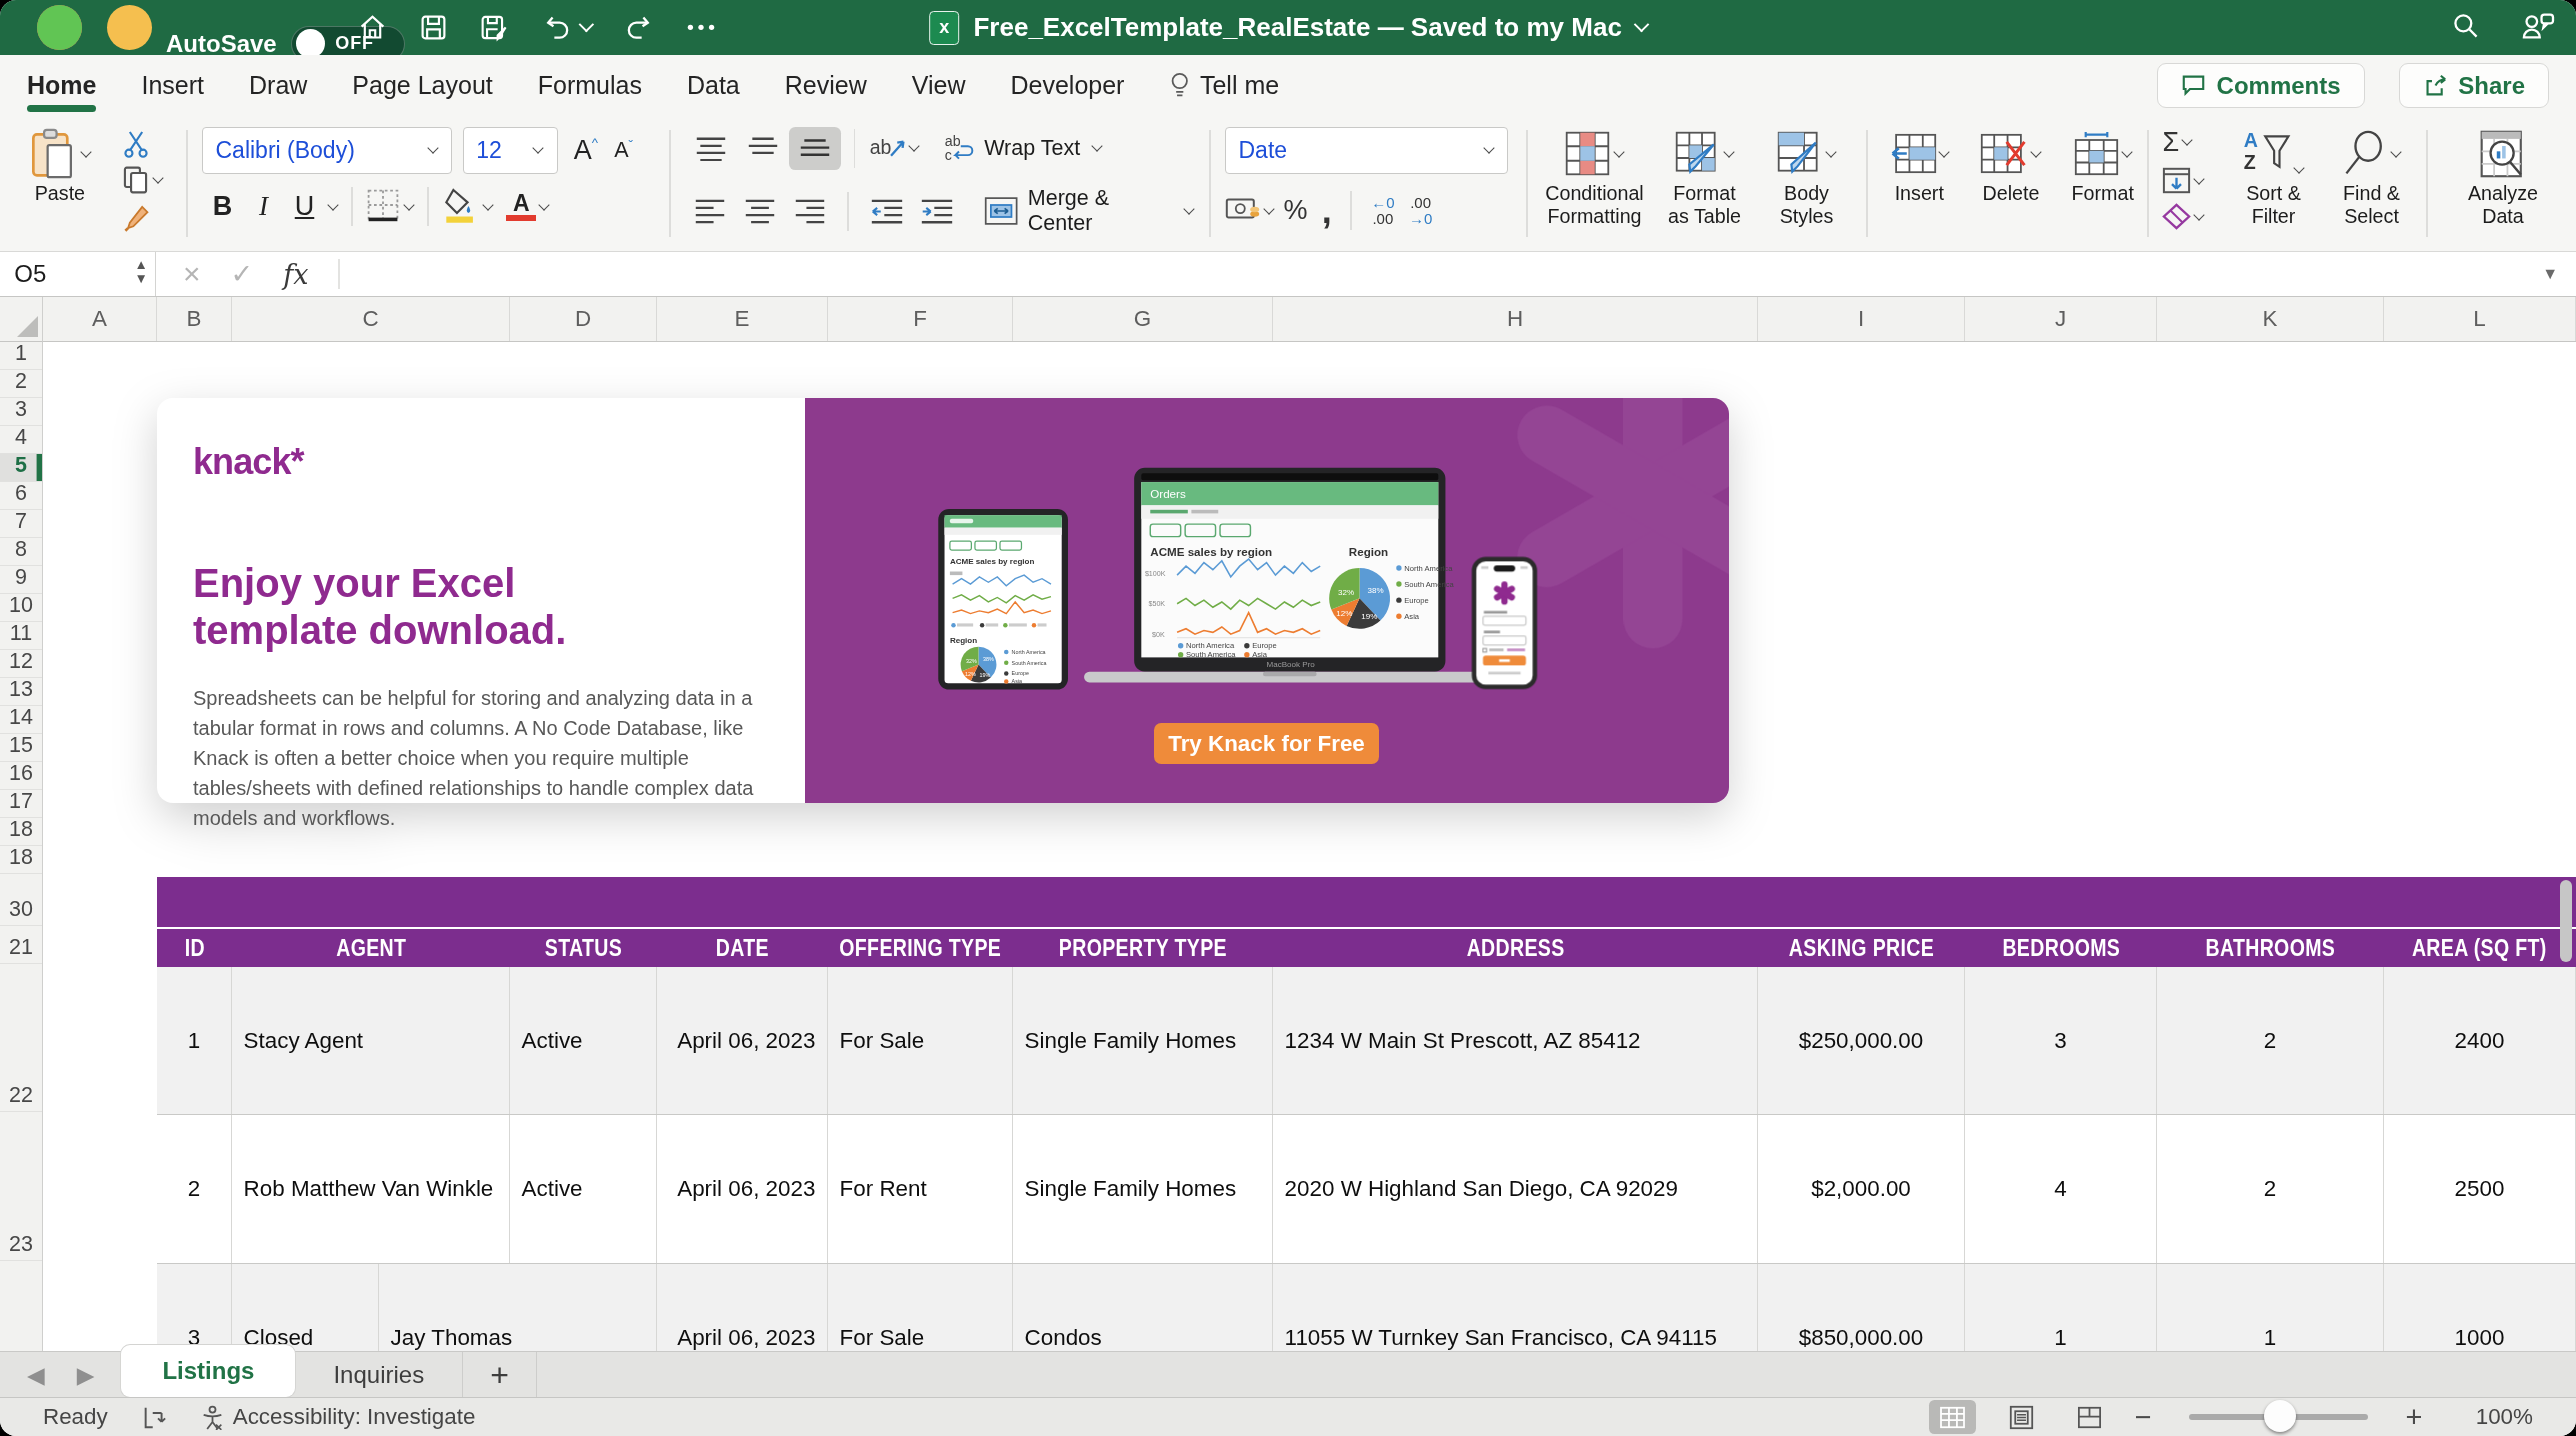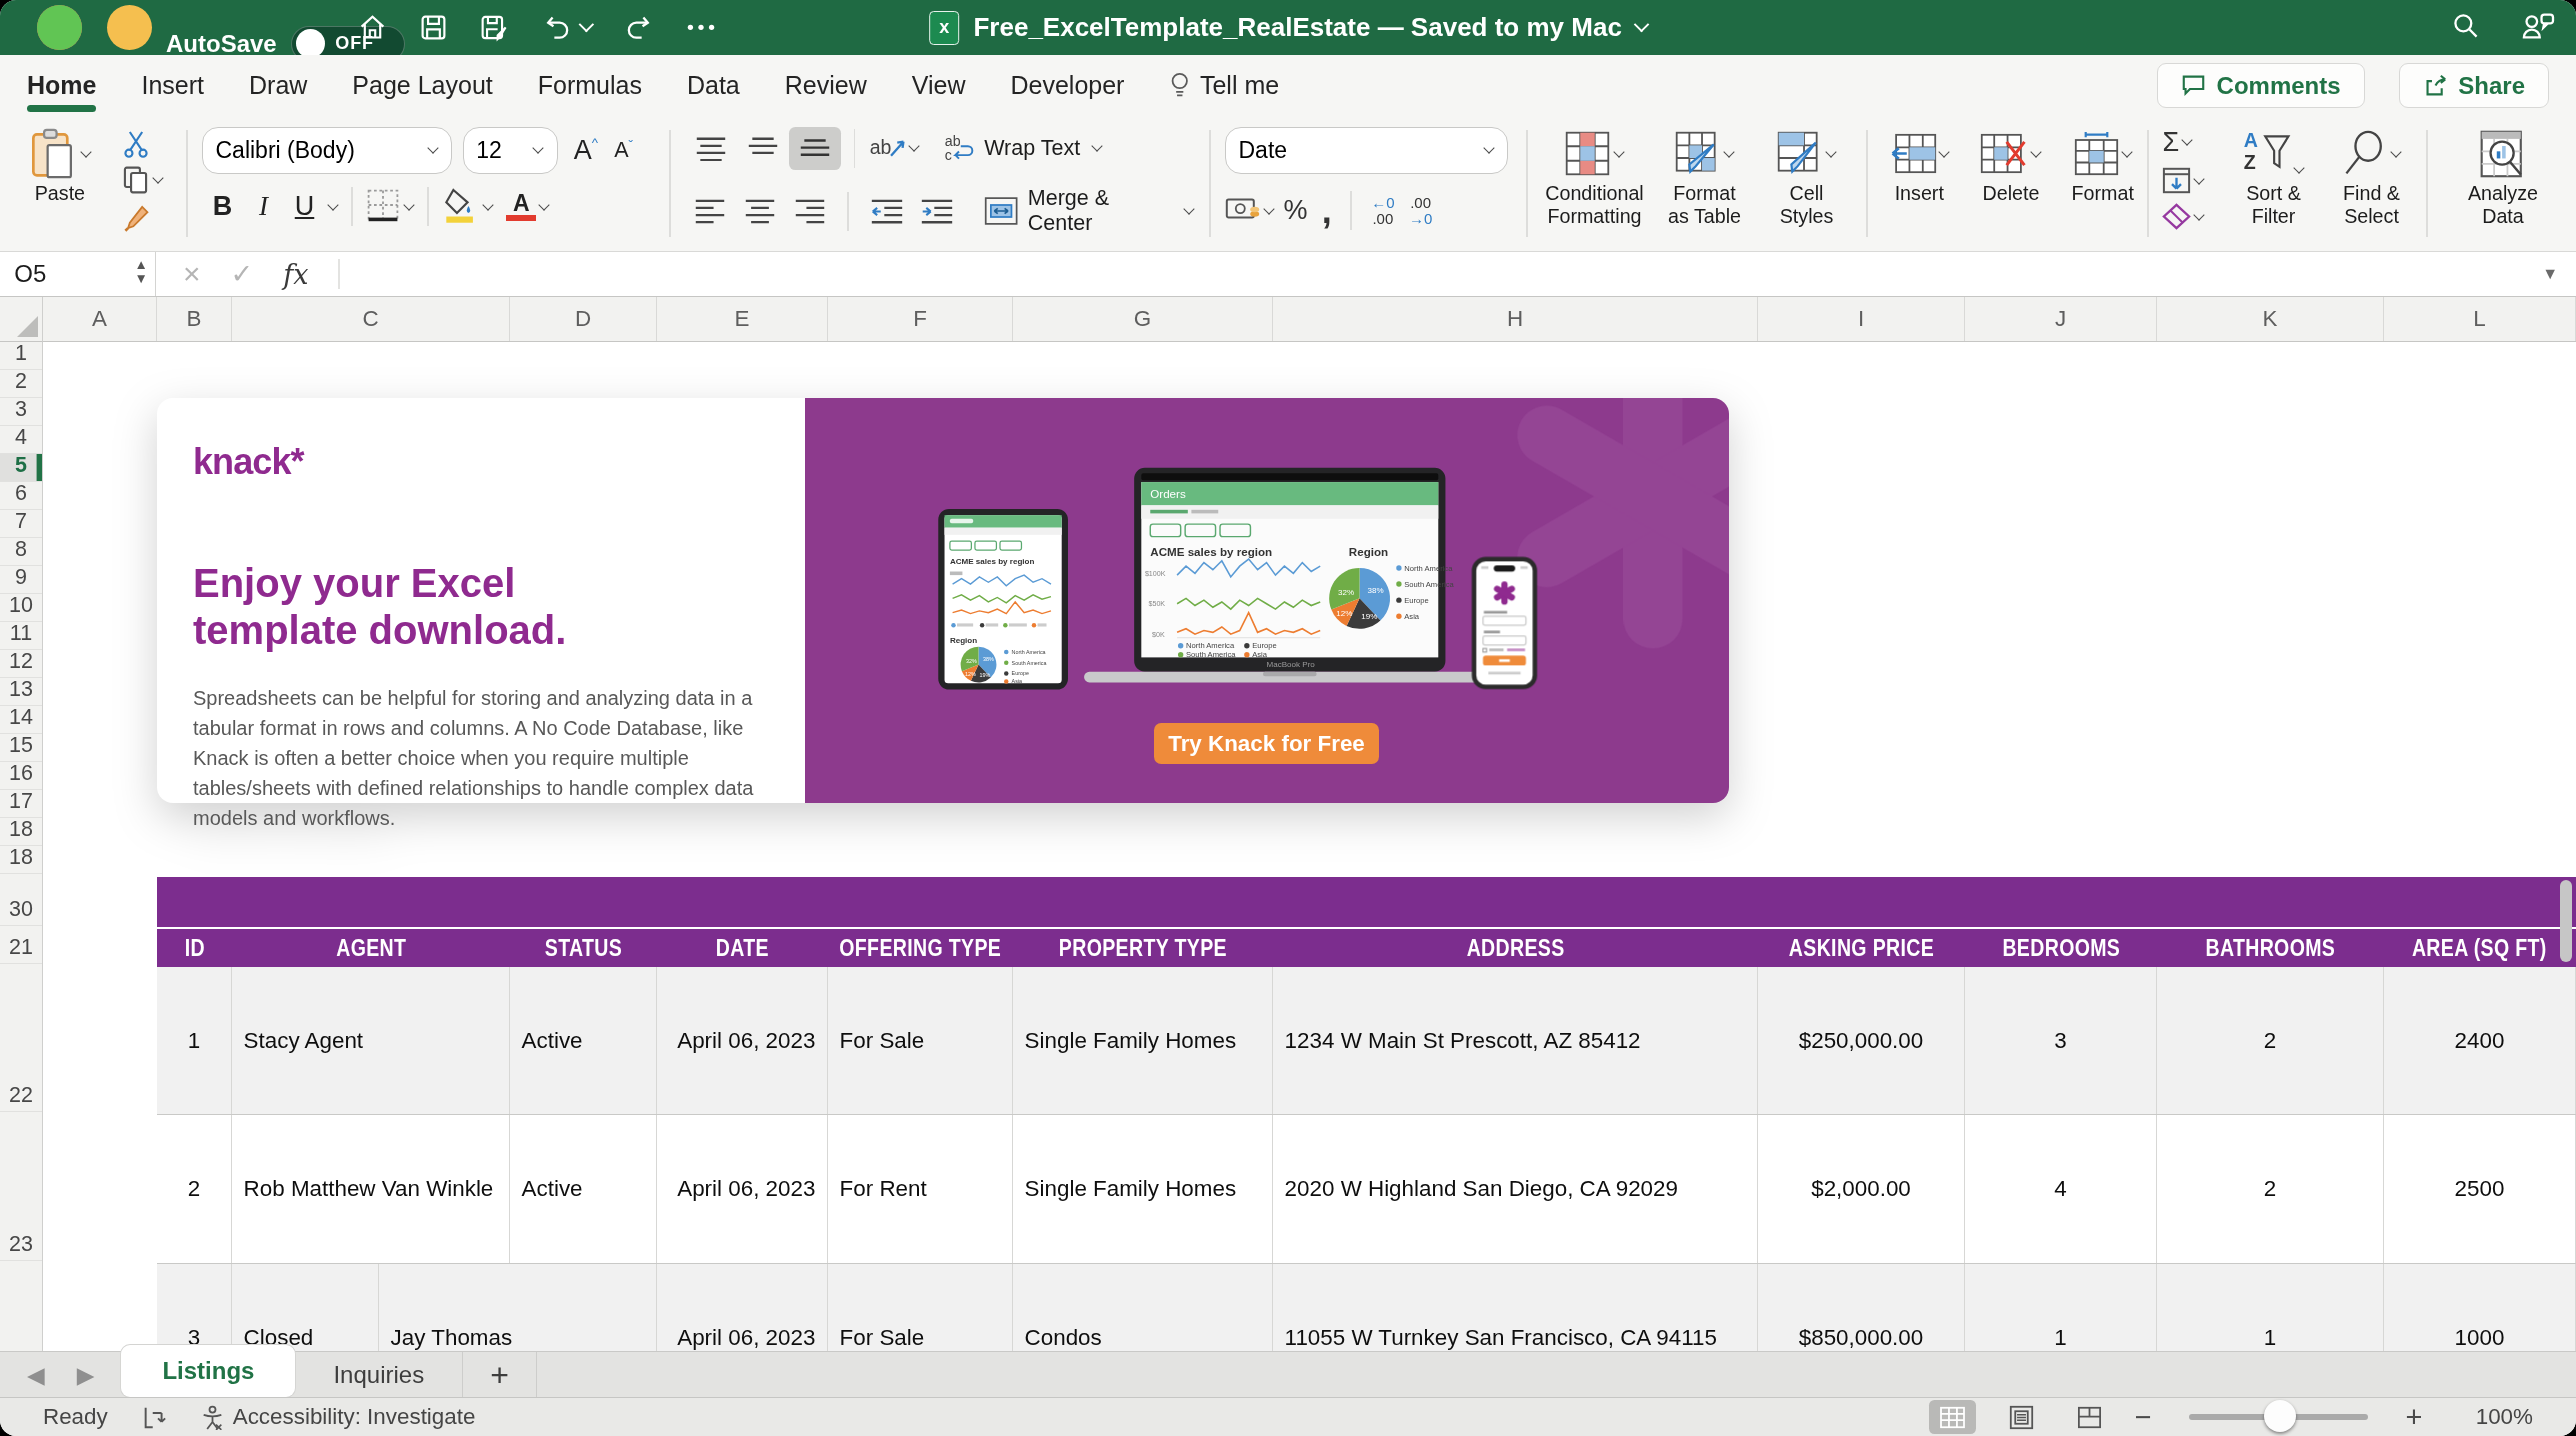--- a/index.html
+++ b/index.html
@@ -35,21 +35,21 @@
 .ribbon{position:absolute;top:116px;left:0;right:0;height:136px;background:#f6f6f4;border-bottom:1.8px solid #d9d9d7}
 .g{position:absolute;top:0;height:100%}
 .vsep{position:absolute;top:14.3px;bottom:14.3px;width:1.8px;background:#dddddb}
 .chev{display:inline-block;width:8px;height:8px;border-right:1.8px solid #4a4a4a;border-bottom:1.8px solid #4a4a4a;transform:rotate(45deg);margin:0 1.8px 3.6px 3.6px;flex:none}
 .rbtn{display:flex;flex-direction:column;align-items:center}
 .ric{height:57px;display:flex;align-items:center}
 .rlab{font-size:19.7px;line-height:23px;color:#1c1c1c;text-align:center}
 .rlab span{display:block}
 .row1{position:absolute;top:10.7px;left:0;display:flex;align-items:center}
 .row2{position:absolute;top:70px;left:0;display:flex;align-items:center}
-.selbox{height:47px;background:#fff;border:1.8px solid #c9c9c7;border-radius:16px;display:flex;align-items:center;padding:0 12.5px;font-size:23px;color:#000000}
+.selbox{height:47px;background:#fff;border:1.8px solid #c9c9c7;border-radius:4px;display:flex;align-items:center;padding:0 12.5px;font-size:23px;color:#1d4ed8}
 .selbox .chev{margin-left:auto}
 .msep{width:1.8px;height:39px;background:#dddddb;margin:0 12.5px}
 .mini{display:flex;flex-direction:column;justify-content:space-between;height:114px;padding:5.4px 0}
 .mini>div{display:flex;align-items:center}
 .alignbtn{width:52px;height:43px;display:flex;align-items:center;justify-content:center;border-radius:6.3px}
 .alignbtn.sel{background:#cdcdcb}
 .btnU{font-size:27px;color:#222;width:41px;text-align:center}
 .decbtn{display:flex;flex-direction:column;align-items:center;font-size:15px;line-height:16px;color:#333;margin:0 7.2px}
 .decbtn i{font-style:normal;color:#2f7cc4}
 
@@ -468,21 +468,21 @@
         <div class="ric">
             <svg width="47" height="47" viewBox="0 0 52 52">
               <rect x="3" y="3" width="42" height="42" fill="#fff" stroke="#555" stroke-width="2"></rect>
               <path d="M3 17 H45 M3 31 H45 M31 3 V45" stroke="#555" stroke-width="2"></path>
               <rect x="3" y="3" width="28" height="14" fill="#9dc3e6"></rect>
               <path d="M44 14 L24 40 L18 46 L17 38 Z" fill="#bdd7ee" stroke="#2f7cc4" stroke-width="2.4"></path>
             </svg>
             <i class="chev"></i>
           </div>
         <div class="rlab">
-            <span>Cell</span>
+            <span>Body</span>
             <span>Styles</span>
           </div>
       </div>
     </div>
     <span class="vsep" style="left:1866px"></span>
 
     <div class="g" style="left:1877px;width:268px;display:flex;gap:7.2px;padding-top:9px">
       <div class="rbtn" style="width:86px">
         <div class="ric">
             <svg width="48" height="41" viewBox="0 0 54 46">

